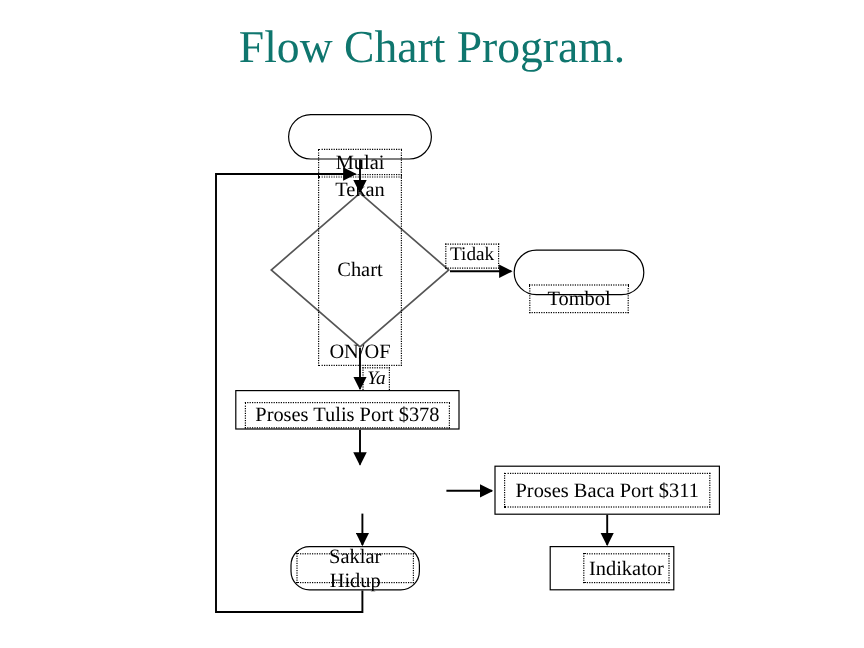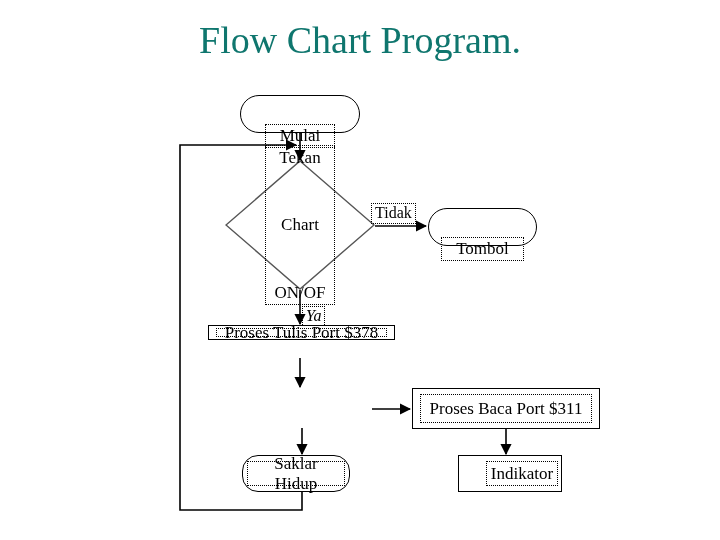--- a/index.html
+++ b/index.html
@@ -185,21 +185,21 @@
   <div class="node terminator" style="left:428px; top:208px; width:109px; height:38px;">
     <div class="textbox">
       <span>Tombol</span>
     </div>
   </div>
 
   <div class="branch-label" style="left:302px; top:306px;font-style:italic;">
     <span>Ya</span>
   </div>
 
-  <div class="node process" style="left:208px; top:325px; width:187px; height:15px;">
+  <div class="node process" style="left:196px; top:325px; width:187px; height:33px;align-items:flex-end;">
     <div class="textbox">
       <span>Proses Tulis Port $378</span>
     </div>
   </div>
 
 
   <div class="node process" style="left:412px; top:388px; width:188px; height:41px;">
     <div class="textbox">
       <span>Proses Baca Port $311</span>
     </div>

